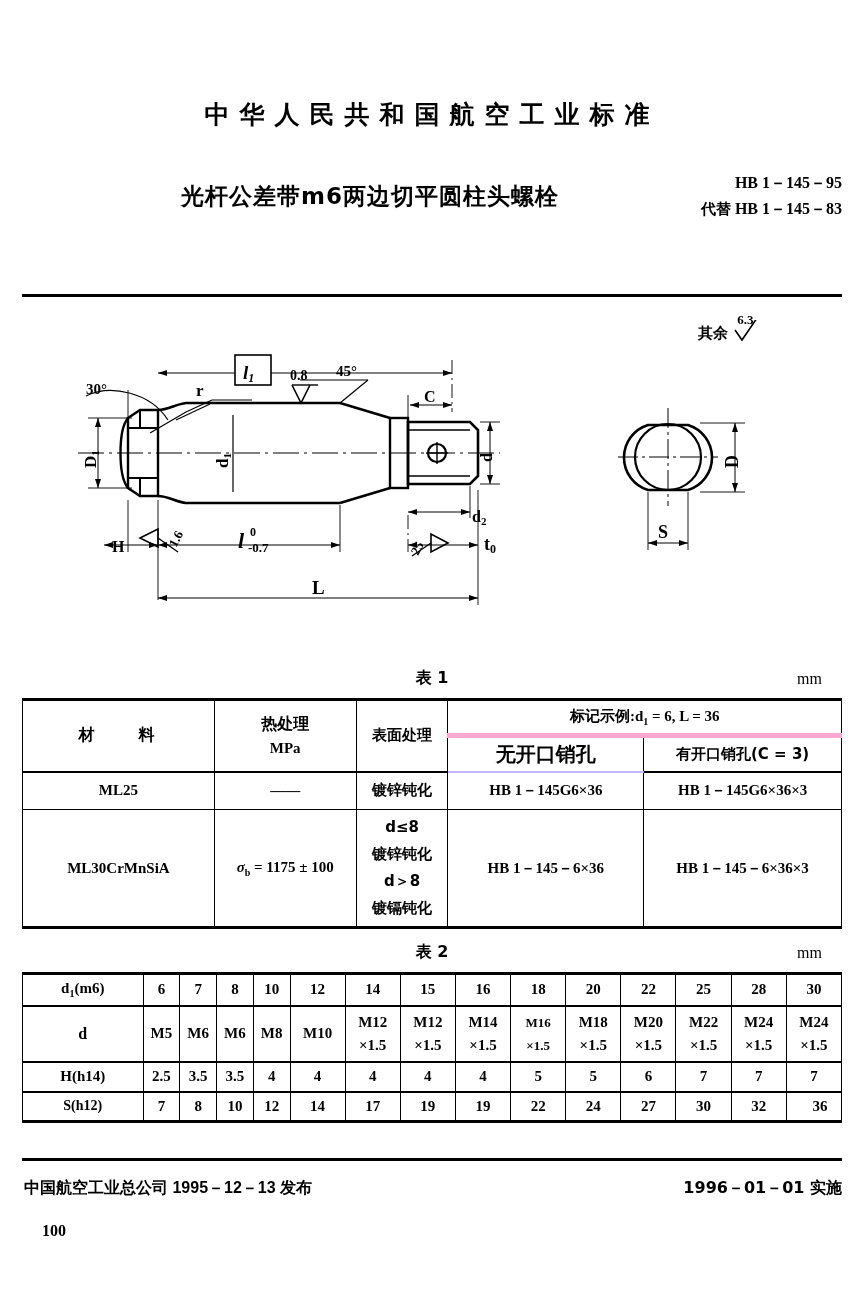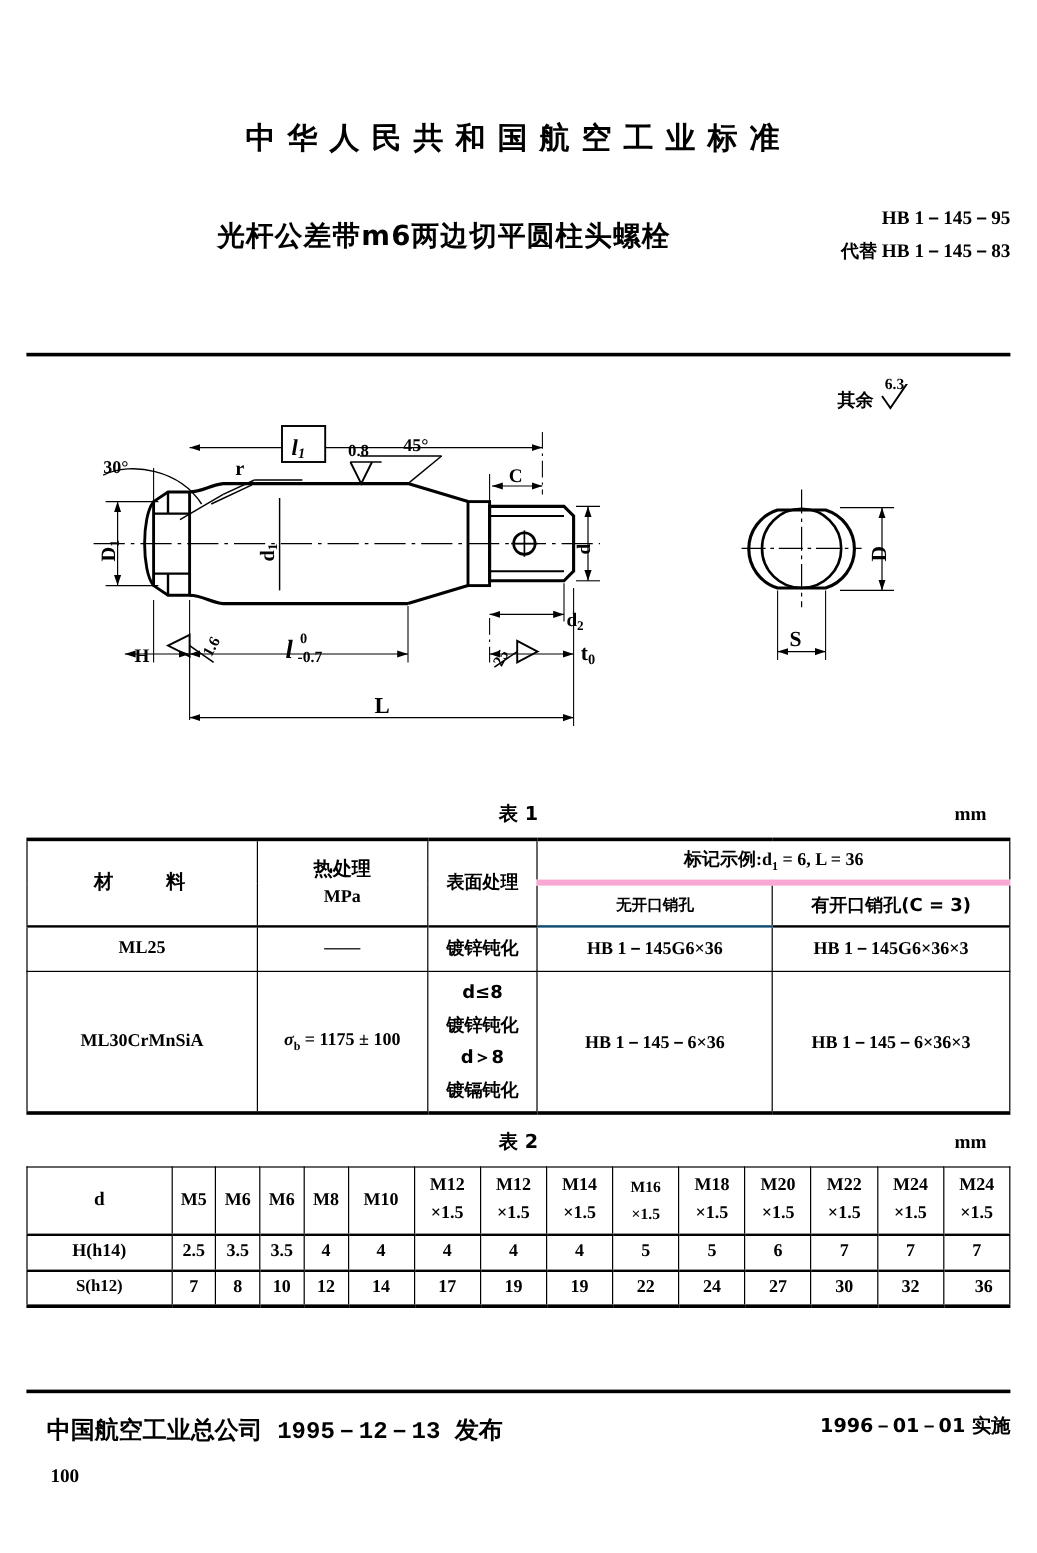--- a/index.html
+++ b/index.html
@@ -35,21 +35,21 @@
     font-family:"DejaVu Sans","Liberation Sans",sans-serif;
     font-weight:bold;font-size:15px;
   }
   
   .tbl-cap{
     position:absolute;width:864px;text-align:center;
     font-family:"DejaVu Sans","Liberation Sans",sans-serif;
     font-weight:bold;font-size:16px;
   }
   .tbl-unit{
-    position:absolute;right:42px;font-size:16px;font-weight:bold;
+    position:absolute;right:42px;font-size:16px;font-weight:normal;
     font-family:"Liberation Serif",serif;
   }
   
   table.doc{
     position:absolute;border-collapse:collapse;
     font-family:"Liberation Serif","DejaVu Serif",serif;
     background:#fff;
   }
   table.doc td,table.doc th{
     border:1px solid #000;text-align:center;vertical-align:middle;
@@ -59,22 +59,22 @@
   #tbl1{left:22px;top:698px;width:820px;}
   #tbl1 td{font-size:15px;}
   #tbl1 .outer-top{border-top:3px solid #000;}
   #tbl1 .outer-bot{border-bottom:3px solid #000;}
   #tbl2{left:22px;top:972px;width:820px;}
   #tbl2 td{font-size:15px;}
   .th-row td{border-bottom:2px solid #000;}
   .sub{vertical-align:sub;font-size:10px;}
   
   #footer-left{
-    position:absolute;left:39px;top:1178px;font-size:20px;font-weight:bold;
-    font-family:Liberation Mono, monospace;
+    position:absolute;left:24px;top:1178px;font-size:16px;font-weight:bold;
+    font-family:Liberation Sans, sans-serif;
   }
   #footer-right{
     position:absolute;right:22px;top:1178px;font-size:16px;font-weight:bold;
     font-family:"DejaVu Sans","Liberation Sans",sans-serif;
   }
   #page-num{
     position:absolute;left:42px;top:1222px;font-size:16px;font-weight:bold;
     font-family:"Liberation Serif",serif;
   }
   .dim-txt{font-family:"Liberation Serif",serif;font-weight:bold;}
@@ -250,21 +250,21 @@
       <td rowspan="2" class="outer-top" style="border-bottom:2px solid #000;">
         <div class="cn" style="font-size:16px;">热处理</div>
         <div style="font-size:15px;margin-top:5px;">MPa</div>
       </td>
       <td rowspan="2" class="cn outer-top" style="font-size:15px;border-bottom:2px solid #000;">表面处理</td>
       <td colspan="2" class="outer-top" style="border-bottom:5px solid #f9a8d4;">
         <span class="cn" style="font-size:15px;">标记示例</span><span style="font-size:15px;">:</span><span style="font-size:15px;">d</span><span class="sub">1</span><span style="font-size:15px;"> = 6, L = 36</span>
       </td>
     </tr>
     <tr style="height:36px;">
-      <td class="cn" style="font-size:13px;border-bottom:2px solid #0c4a6e;">无开口销孔</td>
+      <td class="cn" style="font-size:20px;border-bottom:2px solid #c4b5fd;">无开口销孔</td>
       <td class="cn" style="font-size:15px;border-bottom:2px solid #000;">有开口销孔(C = 3)</td>
     </tr>
 
     <tr style="height:38px;">
       <td>ML25</td>
       <td>——</td>
       <td class="cn">镀锌钝化</td>
       <td>HB 1－145G6×36</td>
       <td>HB 1－145G6×36×3</td>
     </tr>
@@ -301,20 +301,39 @@
       <col style="width:54px">
       <col style="width:54px">
     <col style="width:54px">
       <col style="width:54px">
       <col style="width:54px">
       <col style="width:54px">
     <col style="width:54px">
       <col style="width:54px">
   </colgroup>
   <tbody id="t2-body">
+    <tr id="t2-row-d1" style="height:32px;">
+      <td style="border-top:3px solid #000;border-bottom:2px solid #000;font-size:15px;">
+        <span>d</span><span class="sub">1</span><span>(m6)</span>
+      </td>
+    <td style="border-top: 3px solid rgb(0, 0, 0); border-bottom: 2px solid rgb(0, 0, 0); font-size: 15px;">6</td>
+        <td style="border-top: 3px solid rgb(0, 0, 0); border-bottom: 2px solid rgb(0, 0, 0); font-size: 15px;">7</td>
+        <td style="border-top: 3px solid rgb(0, 0, 0); border-bottom: 2px solid rgb(0, 0, 0); font-size: 15px;">8</td>
+        <td style="border-top: 3px solid rgb(0, 0, 0); border-bottom: 2px solid rgb(0, 0, 0); font-size: 15px;">10</td>
+        <td style="border-top: 3px solid rgb(0, 0, 0); border-bottom: 2px solid rgb(0, 0, 0); font-size: 15px;">12</td>
+        <td style="border-top: 3px solid rgb(0, 0, 0); border-bottom: 2px solid rgb(0, 0, 0); font-size: 15px;">14</td>
+        <td style="border-top: 3px solid rgb(0, 0, 0); border-bottom: 2px solid rgb(0, 0, 0); font-size: 15px;">15</td>
+        <td style="border-top: 3px solid rgb(0, 0, 0); border-bottom: 2px solid rgb(0, 0, 0); font-size: 15px;">16</td>
+        <td style="border-top: 3px solid rgb(0, 0, 0); border-bottom: 2px solid rgb(0, 0, 0); font-size: 15px;">18</td>
+        <td style="border-top: 3px solid rgb(0, 0, 0); border-bottom: 2px solid rgb(0, 0, 0); font-size: 15px;">20</td>
+        <td style="border-top: 3px solid rgb(0, 0, 0); border-bottom: 2px solid rgb(0, 0, 0); font-size: 15px;">22</td>
+        <td style="border-top: 3px solid rgb(0, 0, 0); border-bottom: 2px solid rgb(0, 0, 0); font-size: 15px;">25</td>
+        <td style="border-top: 3px solid rgb(0, 0, 0); border-bottom: 2px solid rgb(0, 0, 0); font-size: 15px;">28</td>
+        <td style="border-top: 3px solid rgb(0, 0, 0); border-bottom: 2px solid rgb(0, 0, 0); font-size: 15px;">30</td>
+      </tr>
     <tr id="t2-row-d" style="height:56px;">
       <td style="border-bottom:2px solid #000;font-size:16px;">d</td>
     <td style="border-bottom: 2px solid rgb(0, 0, 0); font-size: 15px; line-height: 23px;">
           <div>M5</div>
         </td>
         <td style="border-bottom: 2px solid rgb(0, 0, 0); font-size: 15px; line-height: 23px;">
           <div>M6</div>
         </td>
         <td style="border-bottom: 2px solid rgb(0, 0, 0); font-size: 15px; line-height: 23px;">
           <div>M6</div>

